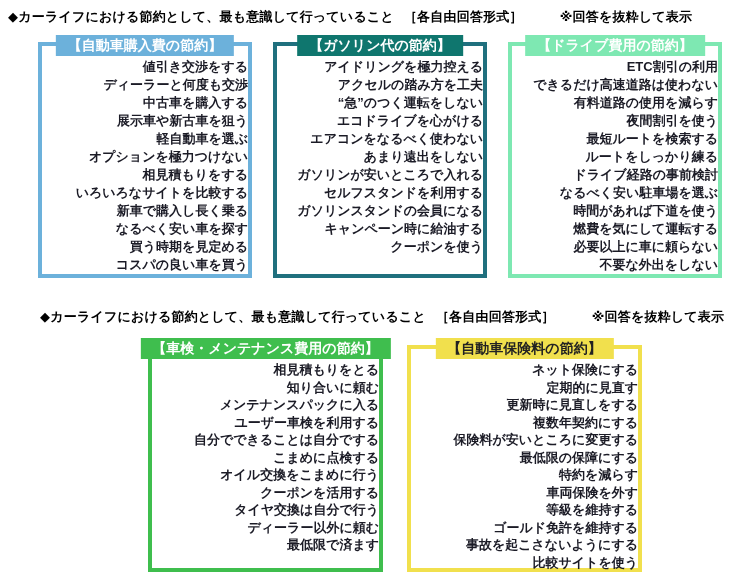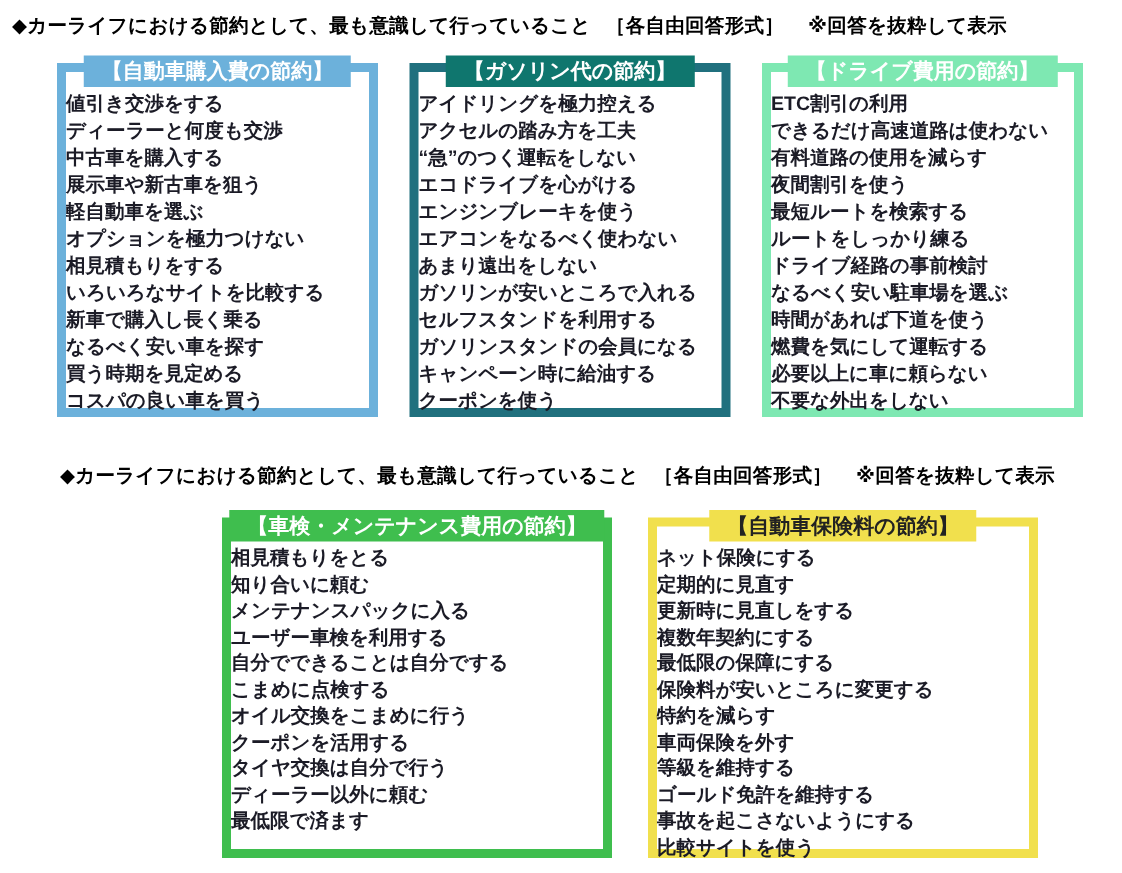--- a/index.html
+++ b/index.html
@@ -15,48 +15,48 @@
     position: absolute;
     font-size: 13px;
     font-weight: bold;
     color: #000000;
     white-space: nowrap;
     letter-spacing: 0.2px;
   }
   .title-1 { left: 8px;  top: 8px; }
   .title-2 { left: 40px; top: 308px; }
   .t-mid  { margin-left: 10px; }
-  .t-note { margin-left: 16px; }
+  .t-note { margin-left: 37px; }
 
   .row { position: absolute; display: flex; }
   .row-1 { left: 38px;  top: 42px;  gap: 21px; }
   .row-2 { left: 148px; top: 345px; gap: 24px; }
 
   .box {
     position: relative;
     background: #ffffff;
-    border: 6px solid #4d7c0f;
+    border: 4px solid #4d7c0f;
   }
   .row-1 .box { width: 214px; height: 236px; }
-  .row-2 .box { width: 260px; height: 227px; }
+  .row-2 .box { width: 235px; height: 227px; }
 
   .box-header {
     position: absolute;
     top: -11px; left: 50%;
     transform: translateX(-50%);
     white-space: nowrap;
     font-size: 14px;
     font-weight: bold;
     line-height: 17px;
     padding: 2px 12px;
     text-align: center;
   }
   .items {
     padding-top: 12px;
-    text-align: left;
+    text-align: right;
   }
   .item {
     font-size: 13px;
     font-weight: bold;
     white-space: nowrap;
   }
   .row-1 .item { line-height: 18px; }
   .row-2 .item { line-height: 17.5px; }
 </style>
 </head>
@@ -84,21 +84,20 @@
         <div class="item">コスパの良い車を買う</div>
       </div>
     </div>
     <div class="box" style="border-color: rgb(32, 112, 126);">
       <div class="box-header" style="background: #0f766e; color: rgb(255, 255, 255);">【ガソリン代の節約】</div>
       <div class="items">
         <div class="item">アイドリングを極力控える</div>
         <div class="item">アクセルの踏み方を工夫</div>
         <div class="item">“急”のつく運転をしない</div>
         <div class="item">エコドライブを心がける</div>
-        <div class="item">エンジンブレーキを使う</div>
         <div class="item">エアコンをなるべく使わない</div>
         <div class="item">あまり遠出をしない</div>
         <div class="item">ガソリンが安いところで入れる</div>
         <div class="item">セルフスタンドを利用する</div>
         <div class="item">ガソリンスタンドの会員になる</div>
         <div class="item">キャンペーン時に給油する</div>
         <div class="item">クーポンを使う</div>
       </div>
     </div>
     <div class="box" style="border-color: rgb(126, 232, 178);">
@@ -141,22 +140,22 @@
         <div class="item">最低限で済ます</div>
       </div>
     </div>
     <div class="box" style="border-color: rgb(241, 224, 77);">
       <div class="box-header" style="background: rgb(241, 224, 77); color: rgb(34, 34, 34);">【自動車保険料の節約】</div>
       <div class="items">
         <div class="item">ネット保険にする</div>
         <div class="item">定期的に見直す</div>
         <div class="item">更新時に見直しをする</div>
         <div class="item">複数年契約にする</div>
+        <div class="item">保険料が安いところに変更する</div>
         <div class="item">最低限の保障にする</div>
-        <div class="item">保険料が安いところに変更する</div>
         <div class="item">特約を減らす</div>
         <div class="item">車両保険を外す</div>
         <div class="item">等級を維持する</div>
         <div class="item">ゴールド免許を維持する</div>
         <div class="item">事故を起こさないようにする</div>
         <div class="item">比較サイトを使う</div>
       </div>
     </div>
   </div>
 

